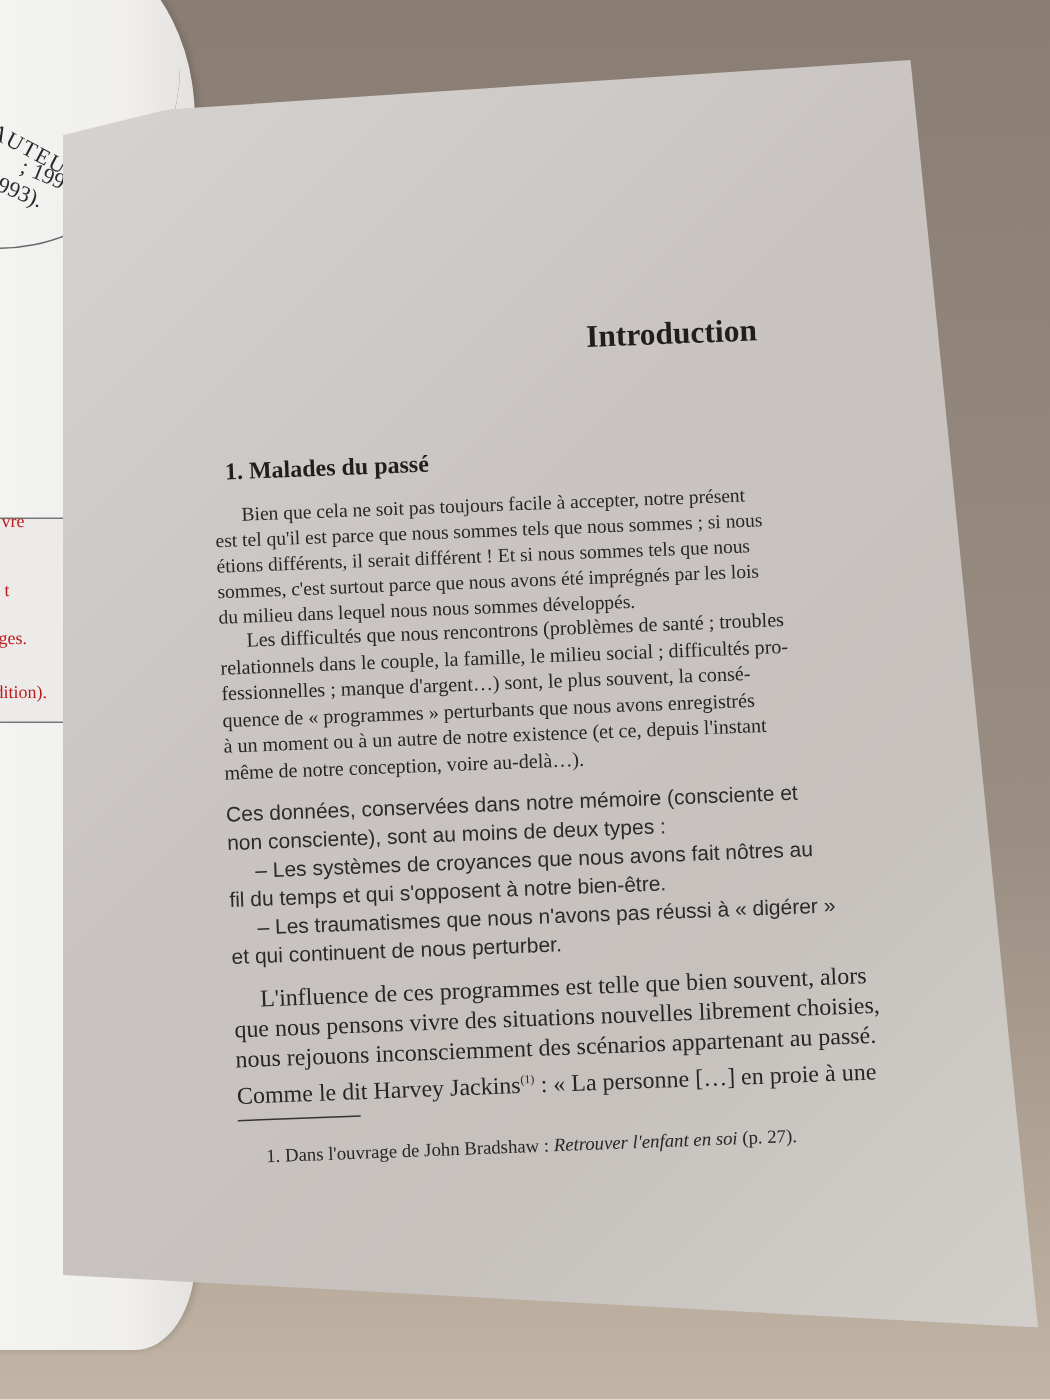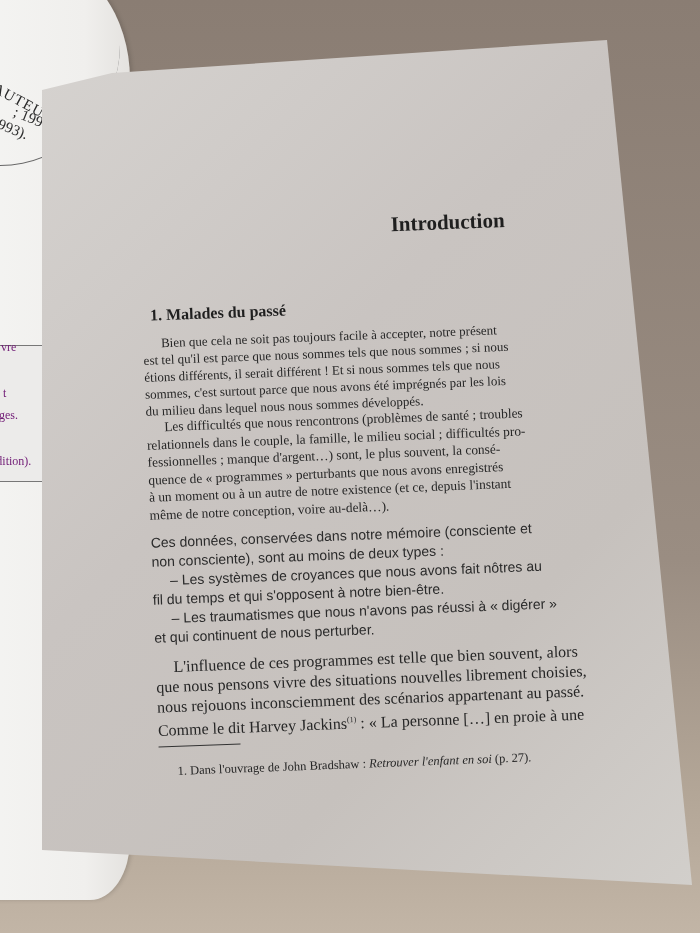--- a/index.html
+++ b/index.html
@@ -64,21 +64,21 @@
       top: 385px;
       width: 100px;
       height: 135px;
       border: 1.5px solid #777;
       border-radius: 18px;
       background: #ecebea;
     }
     .left-page .box span {
       position: absolute;
       font-size: 12px;
-      color: #701a75;
+      color: #b91c1c;
     }
 
     
     .main-page {
       position: absolute;
       left: 42px;
       top: 40px;
       width: 650px;
       height: 850px;
       background: linear-gradient(135deg, #d6d3d0 0%, #c9c4c1 40%, #c6c1bd 70%, #d2cfcb 100%);
@@ -161,21 +161,21 @@
   <div class="left-page">
     <div class="rule"></div>
     <div class="auteur">AUTEUR</div>
     <div class="years">
       <span style="display:block;padding-left:10px">; 1990).</span>
       <span style="display:block">993).</span>
     </div>
     <div class="box">
       <span style="left:30px;top:-6px">vre</span>
       <span style="left:32px;top:40px">t</span>
-      <span style="left:28px;top:62px">ges.</span>
+      <span style="left:28px;top:72px">ges.</span>
       <span style="left:20px;top:108px">édition).</span>
     </div>
   </div>
 
   <div class="main-page"></div>
 
   <div class="content">
     <div class="chapter-title">Introduction</div>
     <div class="section-title">1. Malades du passé</div>
 

